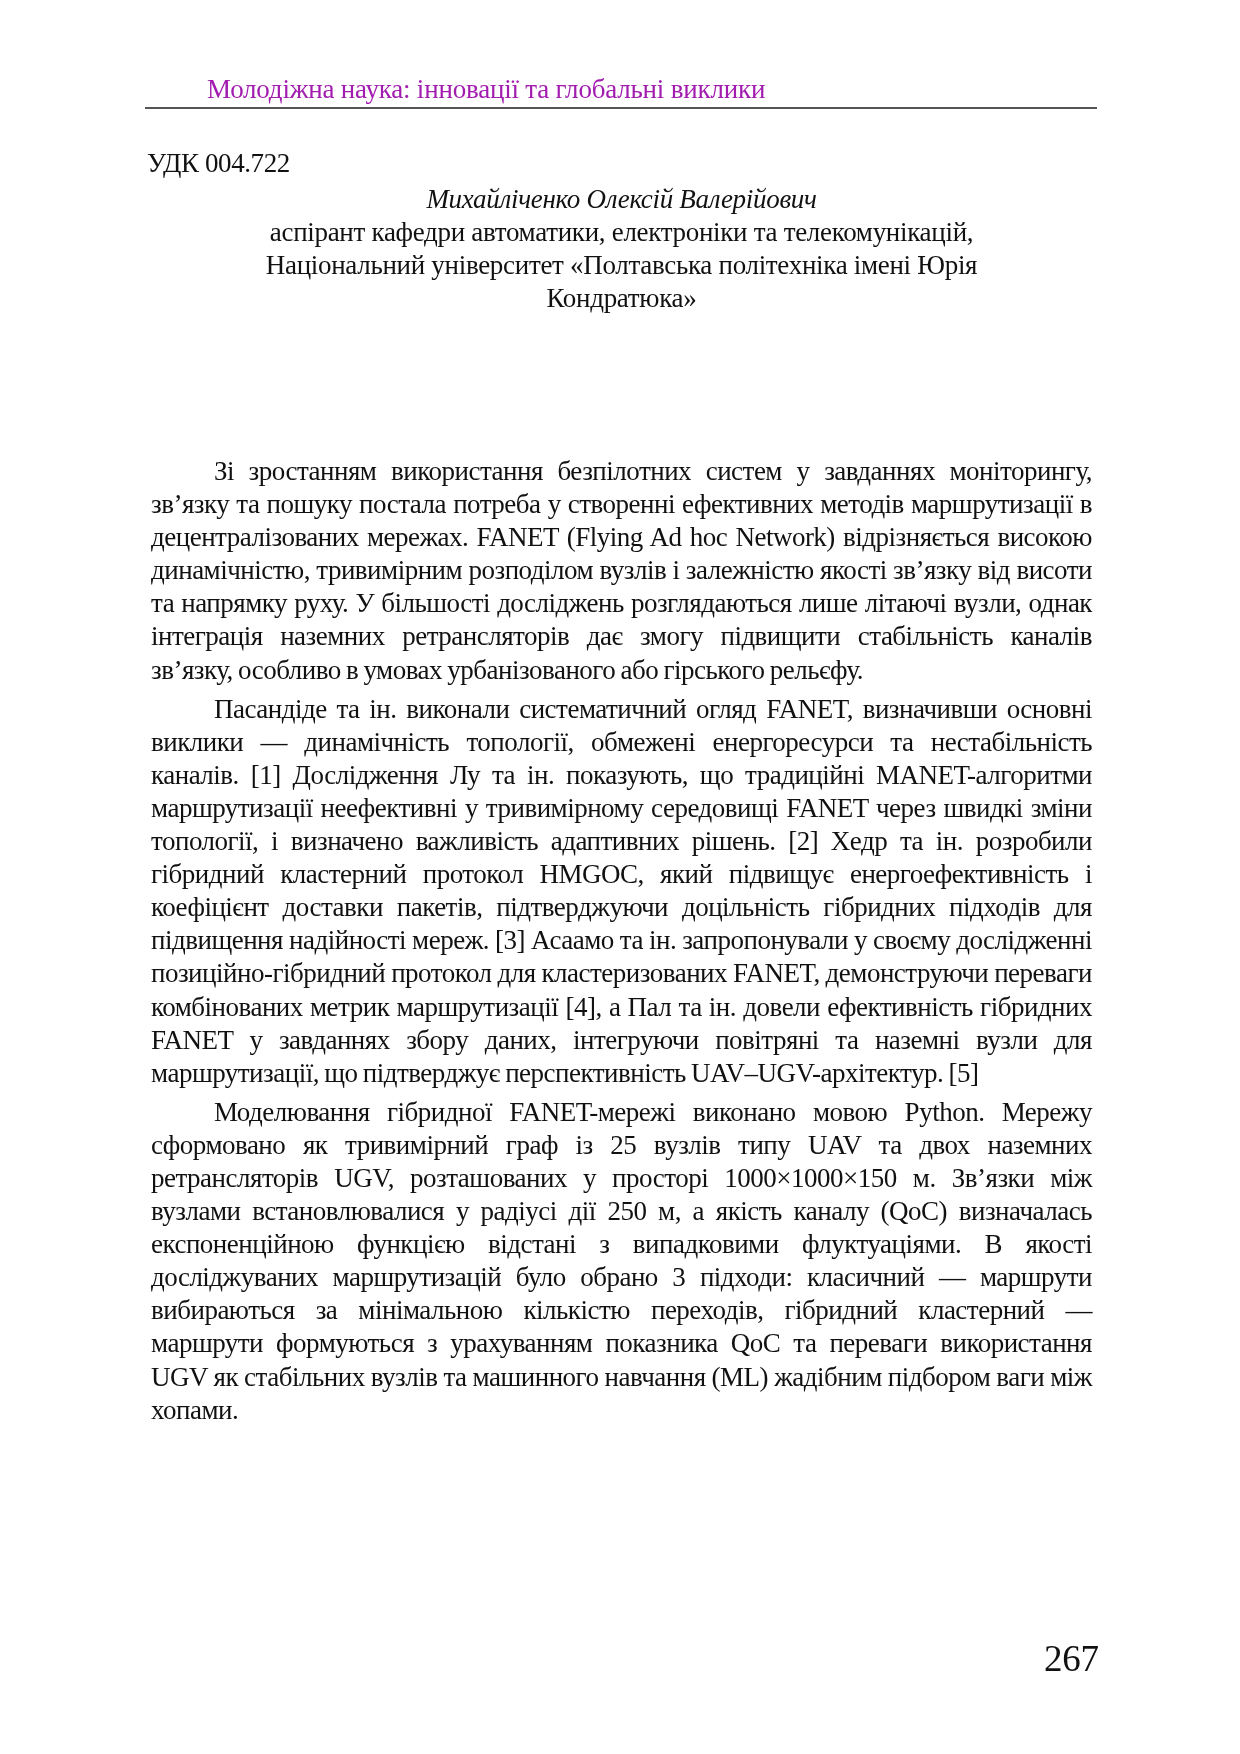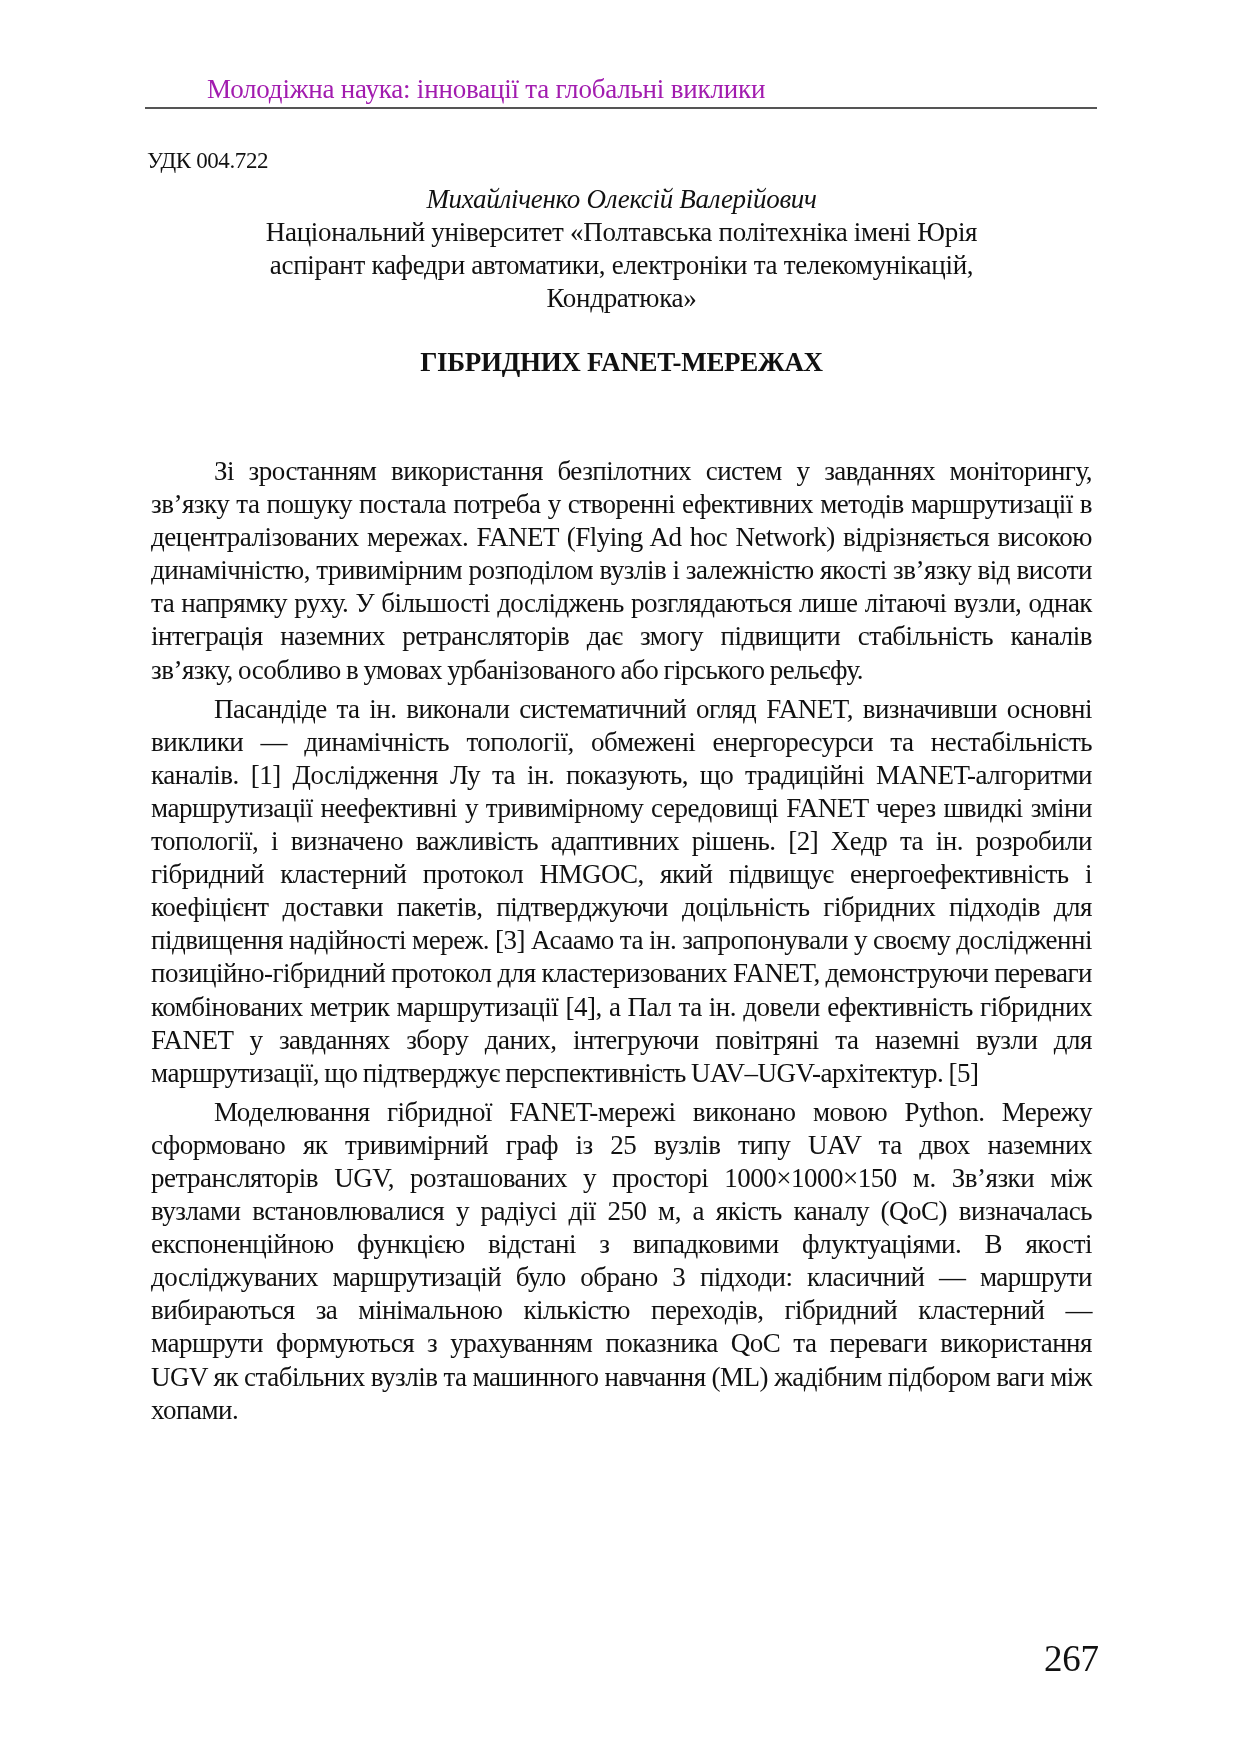--- a/index.html
+++ b/index.html
@@ -35,21 +35,21 @@
       left: 0;
       top: 107px;
       width: 952px;
       height: 0;
       border-top: 2px solid #555555;
     }
     .udc {
       position: absolute;
       left: 2px;
       top: 148px;
-      font-size: 23px;
+      font-size: 27px;
       letter-spacing: -0.4px;
       white-space: nowrap;
     }
     .author-block {
       position: absolute;
       left: 0;
       top: 183px;
       width: 953px;
       text-align: center;
       font-size: 27px;
@@ -100,27 +100,26 @@
 
 <div class="page">
 
   <div class="running-header">Молодіжна наука: інновації та глобальні виклики</div>
   <div class="header-rule"></div>
 
   <div class="udc">УДК 004.722</div>
 
   <div class="author-block">
     <div class="author-name">Михайліченко Олексій Валерійович</div>
+    <div>аспірант кафедри автоматики, електроніки та телекомунікацій,</div>
     <div>Національний університет «Полтавська політехніка імені Юрія</div>
-    <div>аспірант кафедри автоматики, електроніки та телекомунікацій,</div>
     <div>Кондратюка»</div>
   </div>
 
   <div class="title">
-    <div>ГІБРИДНИХ FANET-МЕРЕЖАХ</div>
   </div>
 
   <div class="body-text">
     <p>Зі зростанням використання безпілотних систем у завданнях моніторингу, зв’язку та пошуку постала потреба у створенні ефективних методів маршрутизації в децентралізованих мережах. FANET (Flying Ad hoc Network) відрізняється високою динамічністю, тривимірним розподілом вузлів і залежністю якості зв’язку від висоти та напрямку руху. У більшості досліджень розглядаються лише літаючі вузли, однак інтеграція наземних ретрансляторів дає змогу підвищити стабільність каналів зв’язку, особливо в умовах урбанізованого або гірського рельєфу.</p>
     <p>Пасандіде та ін. виконали систематичний огляд FANET, визначивши основні виклики — динамічність топології, обмежені енергоресурси та нестабільність каналів. [1]  Дослідження Лу та ін. показують, що традиційні MANET-алгоритми маршрутизації неефективні у тривимірному середовищі FANET через швидкі зміни топології, і визначено важливість адаптивних рішень. [2] Хедр та ін. розробили гібридний кластерний протокол HMGOC, який підвищує енергоефективність і коефіцієнт доставки пакетів, підтверджуючи доцільність гібридних підходів для підвищення надійності мереж. [3] Асаамо та ін. запропонували у своєму дослідженні позиційно-гібридний протокол для кластеризованих FANET, демонструючи переваги комбінованих метрик маршрутизації [4], а Пал та ін. довели ефективність гібридних FANET у завданнях збору даних, інтегруючи повітряні та наземні вузли для маршрутизації, що підтверджує перспективність UAV–UGV-архітектур. [5]</p>
     <p>Моделювання гібридної FANET-мережі виконано мовою Python. Мережу сформовано як тривимірний граф із 25 вузлів типу UAV та двох наземних ретрансляторів UGV, розташованих  у просторі 1000×1000×150 м. Зв’язки між вузлами встановлювалися у радіусі дії 250 м, а якість каналу (QoC) визначалась експоненційною функцією відстані з випадковими флуктуаціями. В якості досліджуваних маршрутизацій було обрано 3 підходи: класичний — маршрути вибираються за мінімальною кількістю переходів, гібридний кластерний — маршрути формуються з урахуванням показника QoC та переваги використання UGV як стабільних вузлів та машинного навчання (ML) жадібним підбором ваги між хопами.</p>
   </div>
 
 </div>
 

